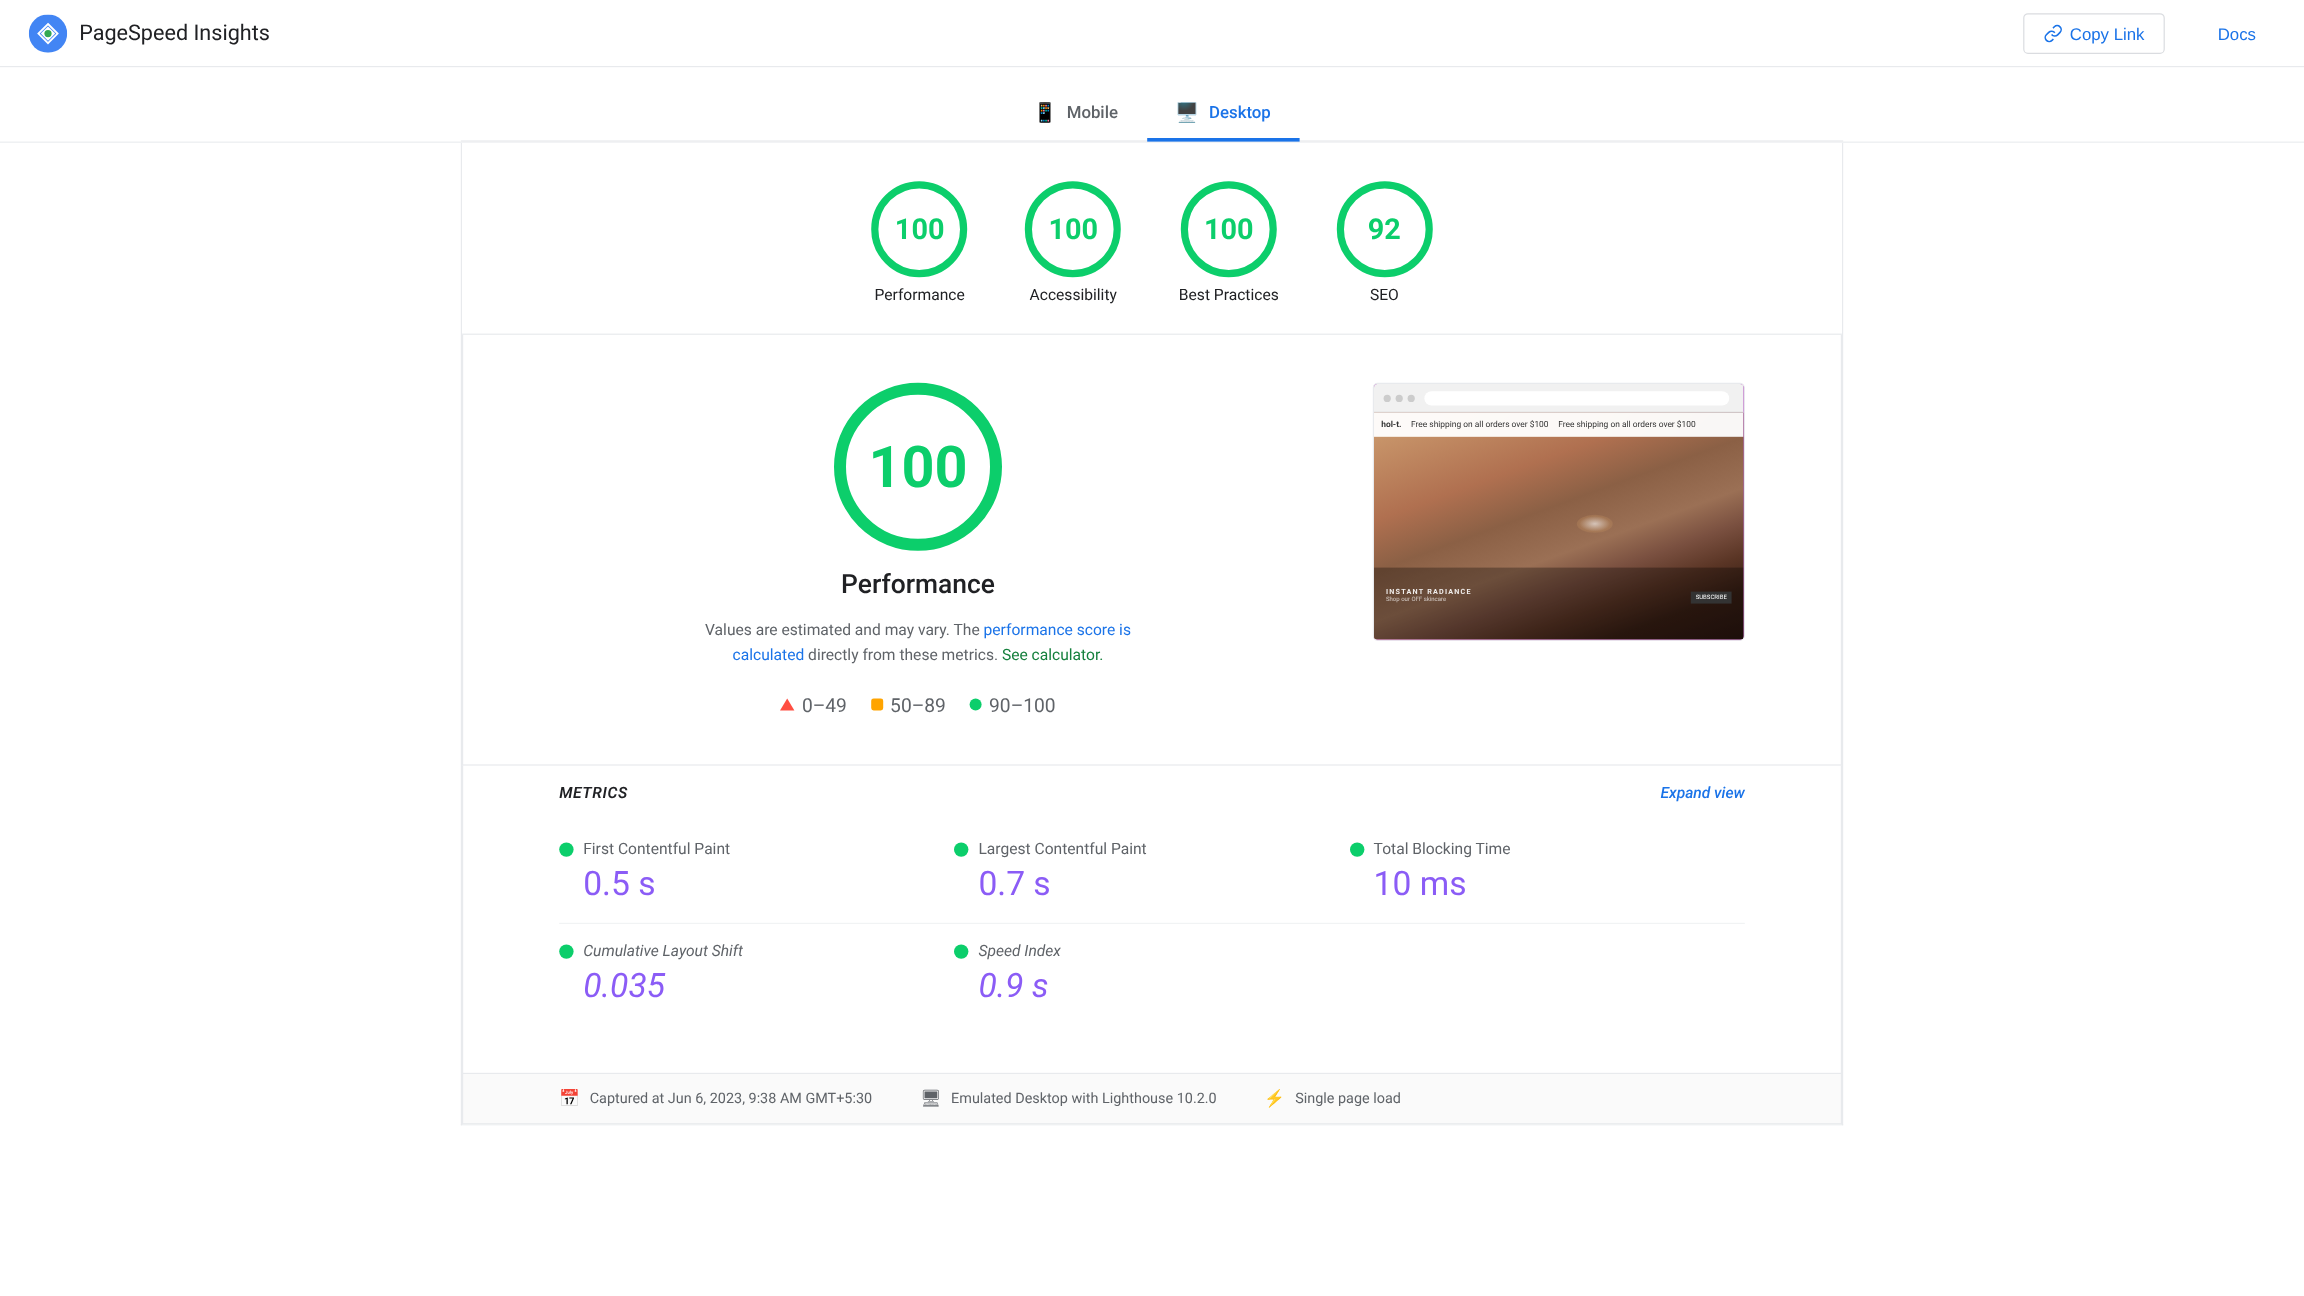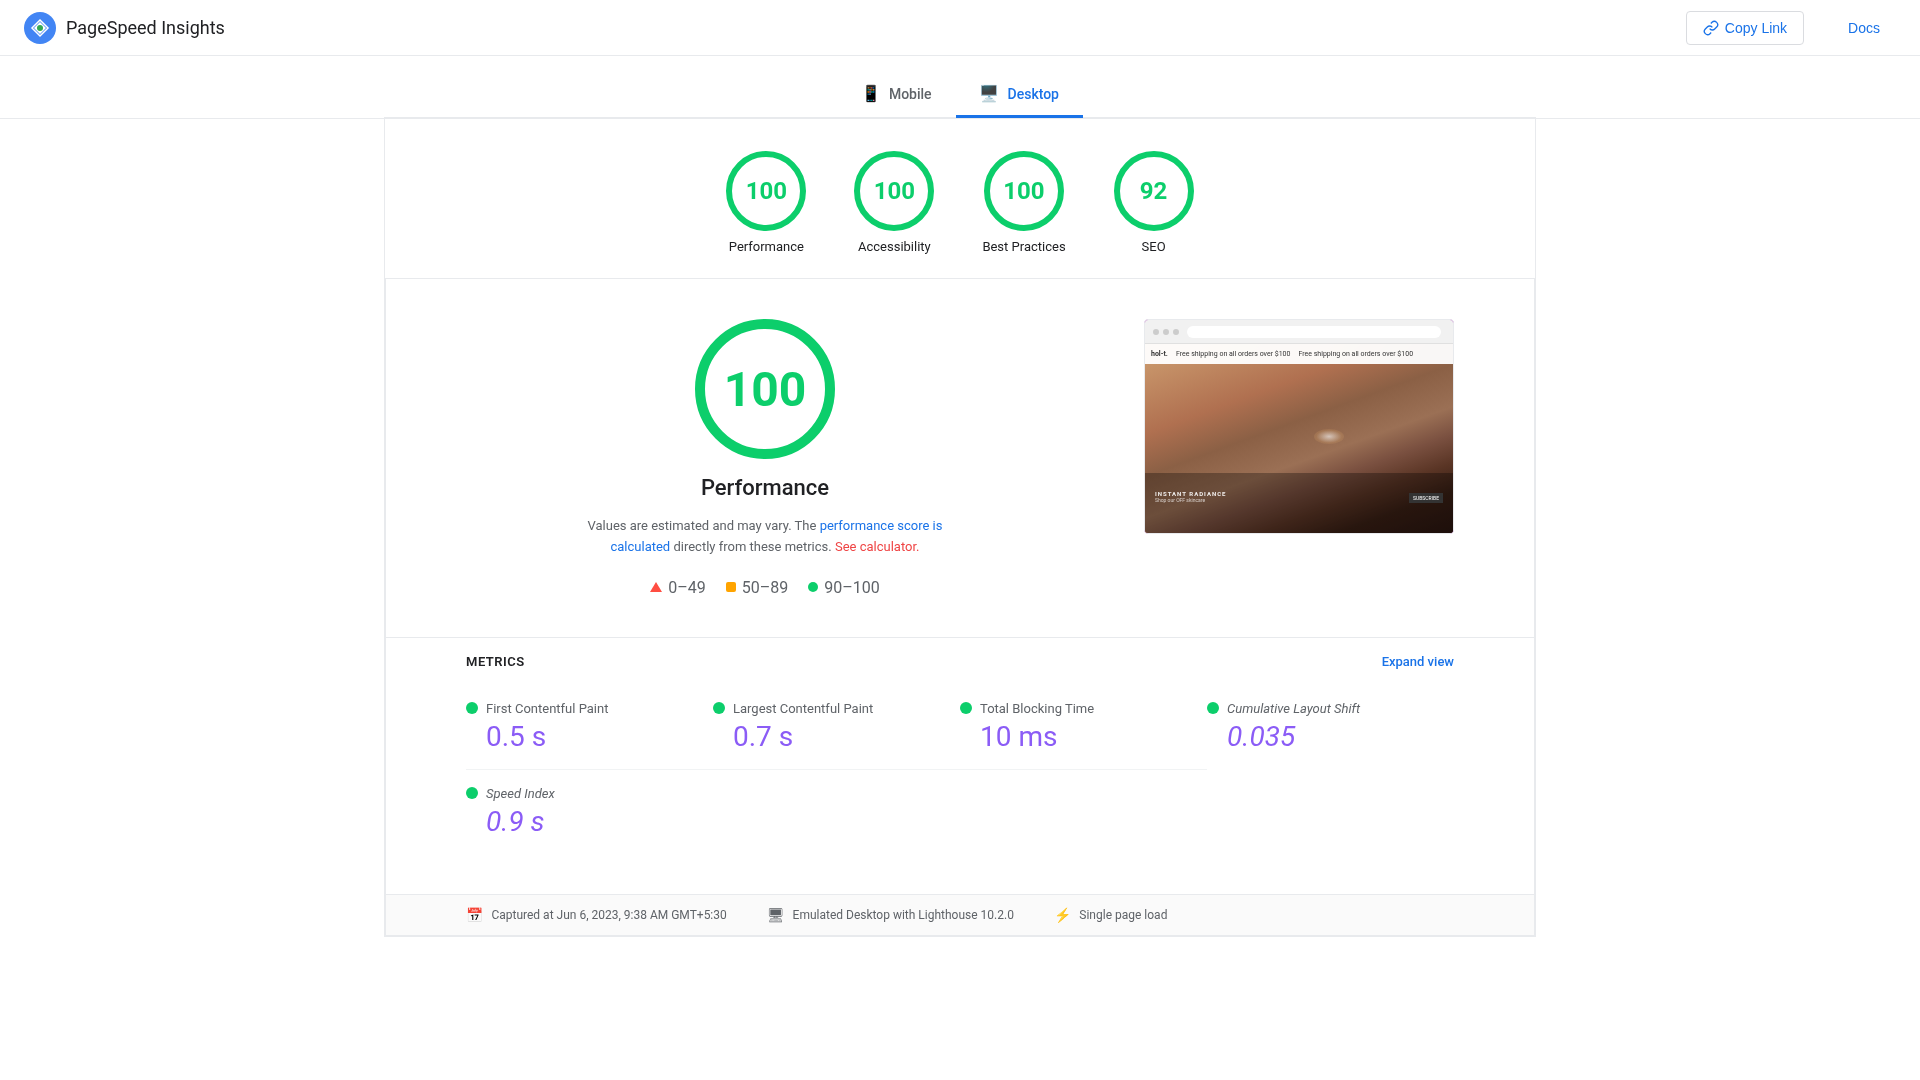--- a/index.html
+++ b/index.html
@@ -267,38 +267,39 @@
     
     .metrics-section {
       border: 1px solid #e8eaed;
       border-top: none;
       padding: 0 80px 40px;
     }
     .metrics-header {
       display: flex;
       justify-content: space-between;
       padding: 16px 0;
+      font-style: italic;
     }
     .metrics-title {
       font-size: 13px;
       font-weight: 600;
       color: #202124;
       letter-spacing: 0.5px;
       text-transform: uppercase;
     }
     .expand-view {
       color: #1a73e8;
       font-size: 13px;
       cursor: pointer;
       font-weight: 500;
       margin-left: 32px;
     }
     .metrics-grid {
       display: grid;
-      grid-template-columns: 1fr 1fr 1fr 1fr;
+      grid-template-columns: 1fr 1fr 1fr;
       gap: 0;
     }
     .metric-card {
       padding: 16px 0;
       border-bottom: 1px solid #f1f3f4;
     }
     .metric-card:nth-last-child(-n+2) {
       border-bottom: none;
       font-style: italic;
     }
@@ -419,21 +420,21 @@
       <hr class="divider">
 
       <div class="performance-section">
         <div class="performance-content">
           <div class="performance-left">
             <div class="big-score-circle">
               <span>100</span>
             </div>
             <div class="performance-title">Performance</div>
             <p class="performance-desc">
-              Values are estimated and may vary. The <a href="#" style="color:#1a73e8;">performance score is calculated</a> directly from these metrics. <a href="#" style="color:#ef4444;margin-top:20px;">See calculator.</a>
+              Values are estimated and may vary. The <a href="#" style="color:#1a73e8;">performance score is calculated</a> directly from these metrics. <a href="#" style="color:#15803d;margin-top:20px;">See calculator.</a>
             </p>
             <div class="legend">
               <div class="legend-item">
                 <div class="legend-triangle"></div>
                 <span>0–49</span>
               </div>
               <div class="legend-item">
                 <div class="legend-square" style="background:#ffa400;"></div>
                 <span>50–89</span>
               </div>

